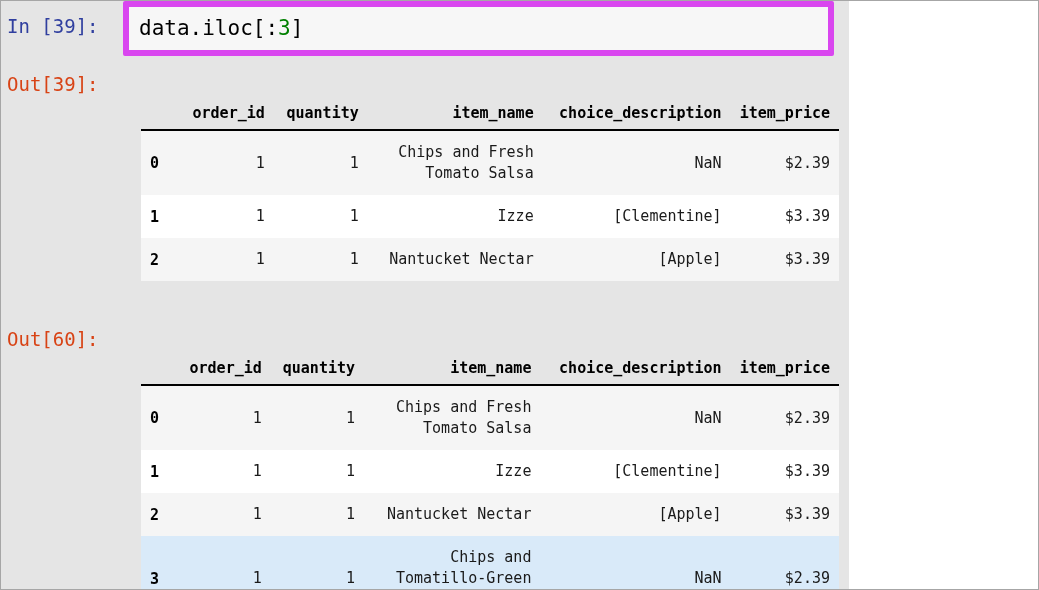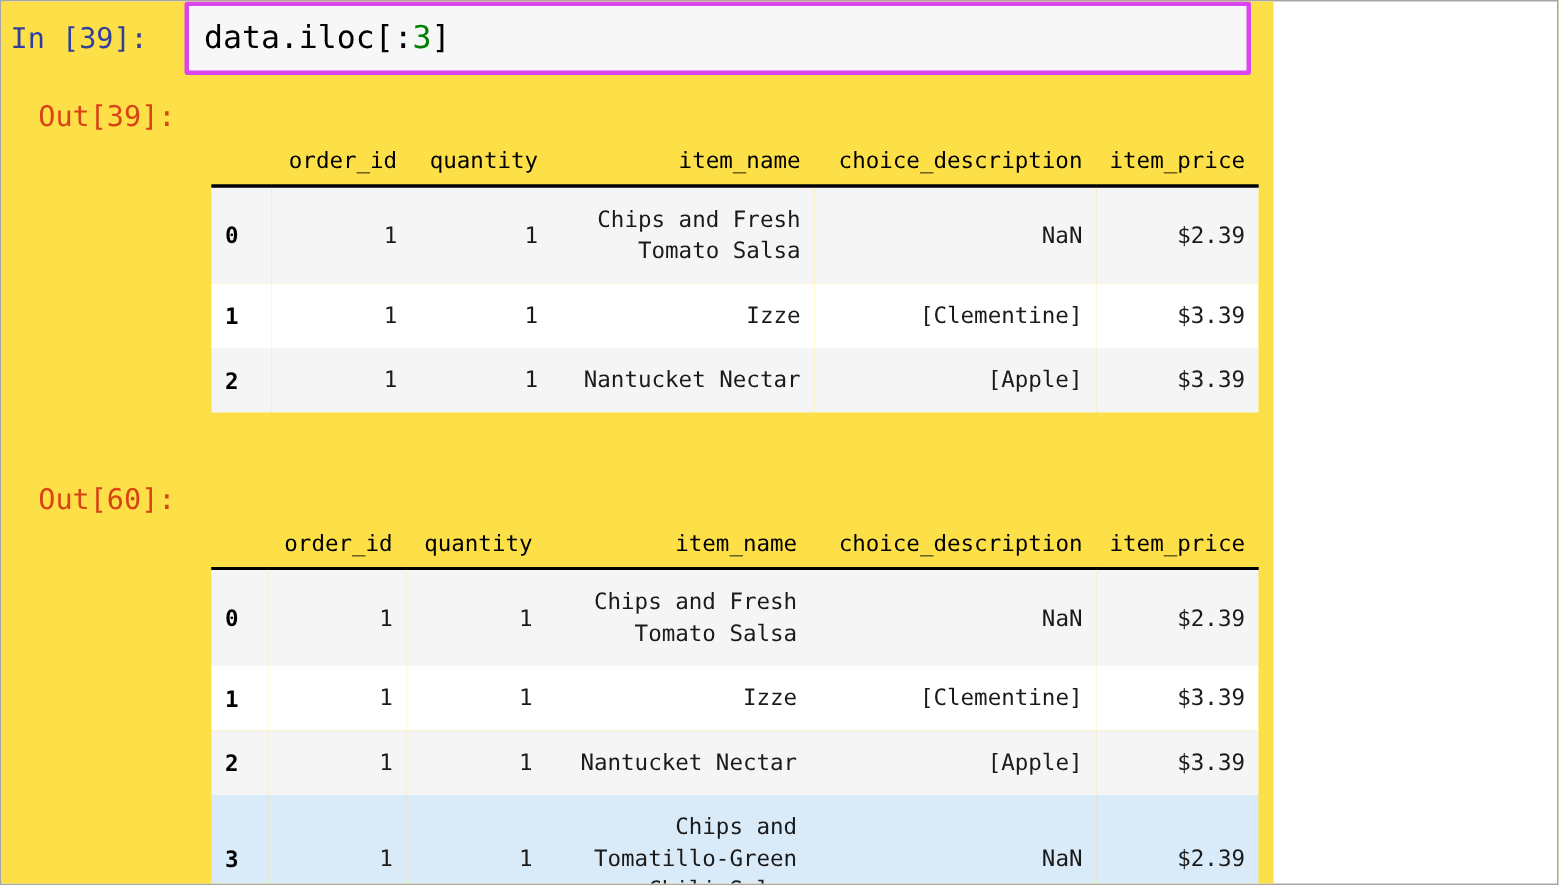--- a/index.html
+++ b/index.html
@@ -12,21 +12,21 @@
     height: 590px;
     font-family: "DejaVu Sans Mono", "Liberation Mono", monospace;
     overflow: hidden;
     box-sizing: border-box;
     border: 1px solid #a6a6a6;
   }
   .page {
     position: relative;
     width: 848px;
     height: 588px;
-    background: #fde047;
+    background: #e5e5e5;
     overflow: hidden;
   }
 
   
   .cell {
     position: relative;
     width: 100%;
   }
   .in-row {
     display: flex;
@@ -45,26 +45,25 @@
   }
   .prompt-out {
     color: #d84315;
     font-size: 19px;
     line-height: 28px;
     padding-left: 6px;
     padding-top: 6px;
     white-space: pre;
     width: 116px;
     box-sizing: border-box;
-    text-align: right;
   }
   .code-box {
     flex: 1 1 auto;
     background: #f7f7f7;
-    border: 3px solid #d946ef;
+    border: 6px solid #d946ef;
     border-radius: 2px;
     padding: 8px 14px 9px 10px;
     margin-right: 15px;
     box-sizing: border-box;
     min-height: 34px;
   }
   .code-text {
     font-size: 21px;
     line-height: 26px;
     color: #000000;
@@ -88,21 +87,21 @@
     table-layout: fixed;
   }
   table.df th,
   table.df td {
     border: none;
     padding: 0;
     vertical-align: middle;
     font-family: "DejaVu Sans Mono", "Liberation Mono", monospace;
   }
   table.df thead th {
-    font-weight: normal;
+    font-weight: bold;
     color: #000000;
     text-align: right;
     padding: 6px 9px 7px 9px;
     border-bottom: 2px solid #000000;
     white-space: nowrap;
     vertical-align: bottom;
   }
   table.df thead th.idxhead {
     text-align: left;
   }

